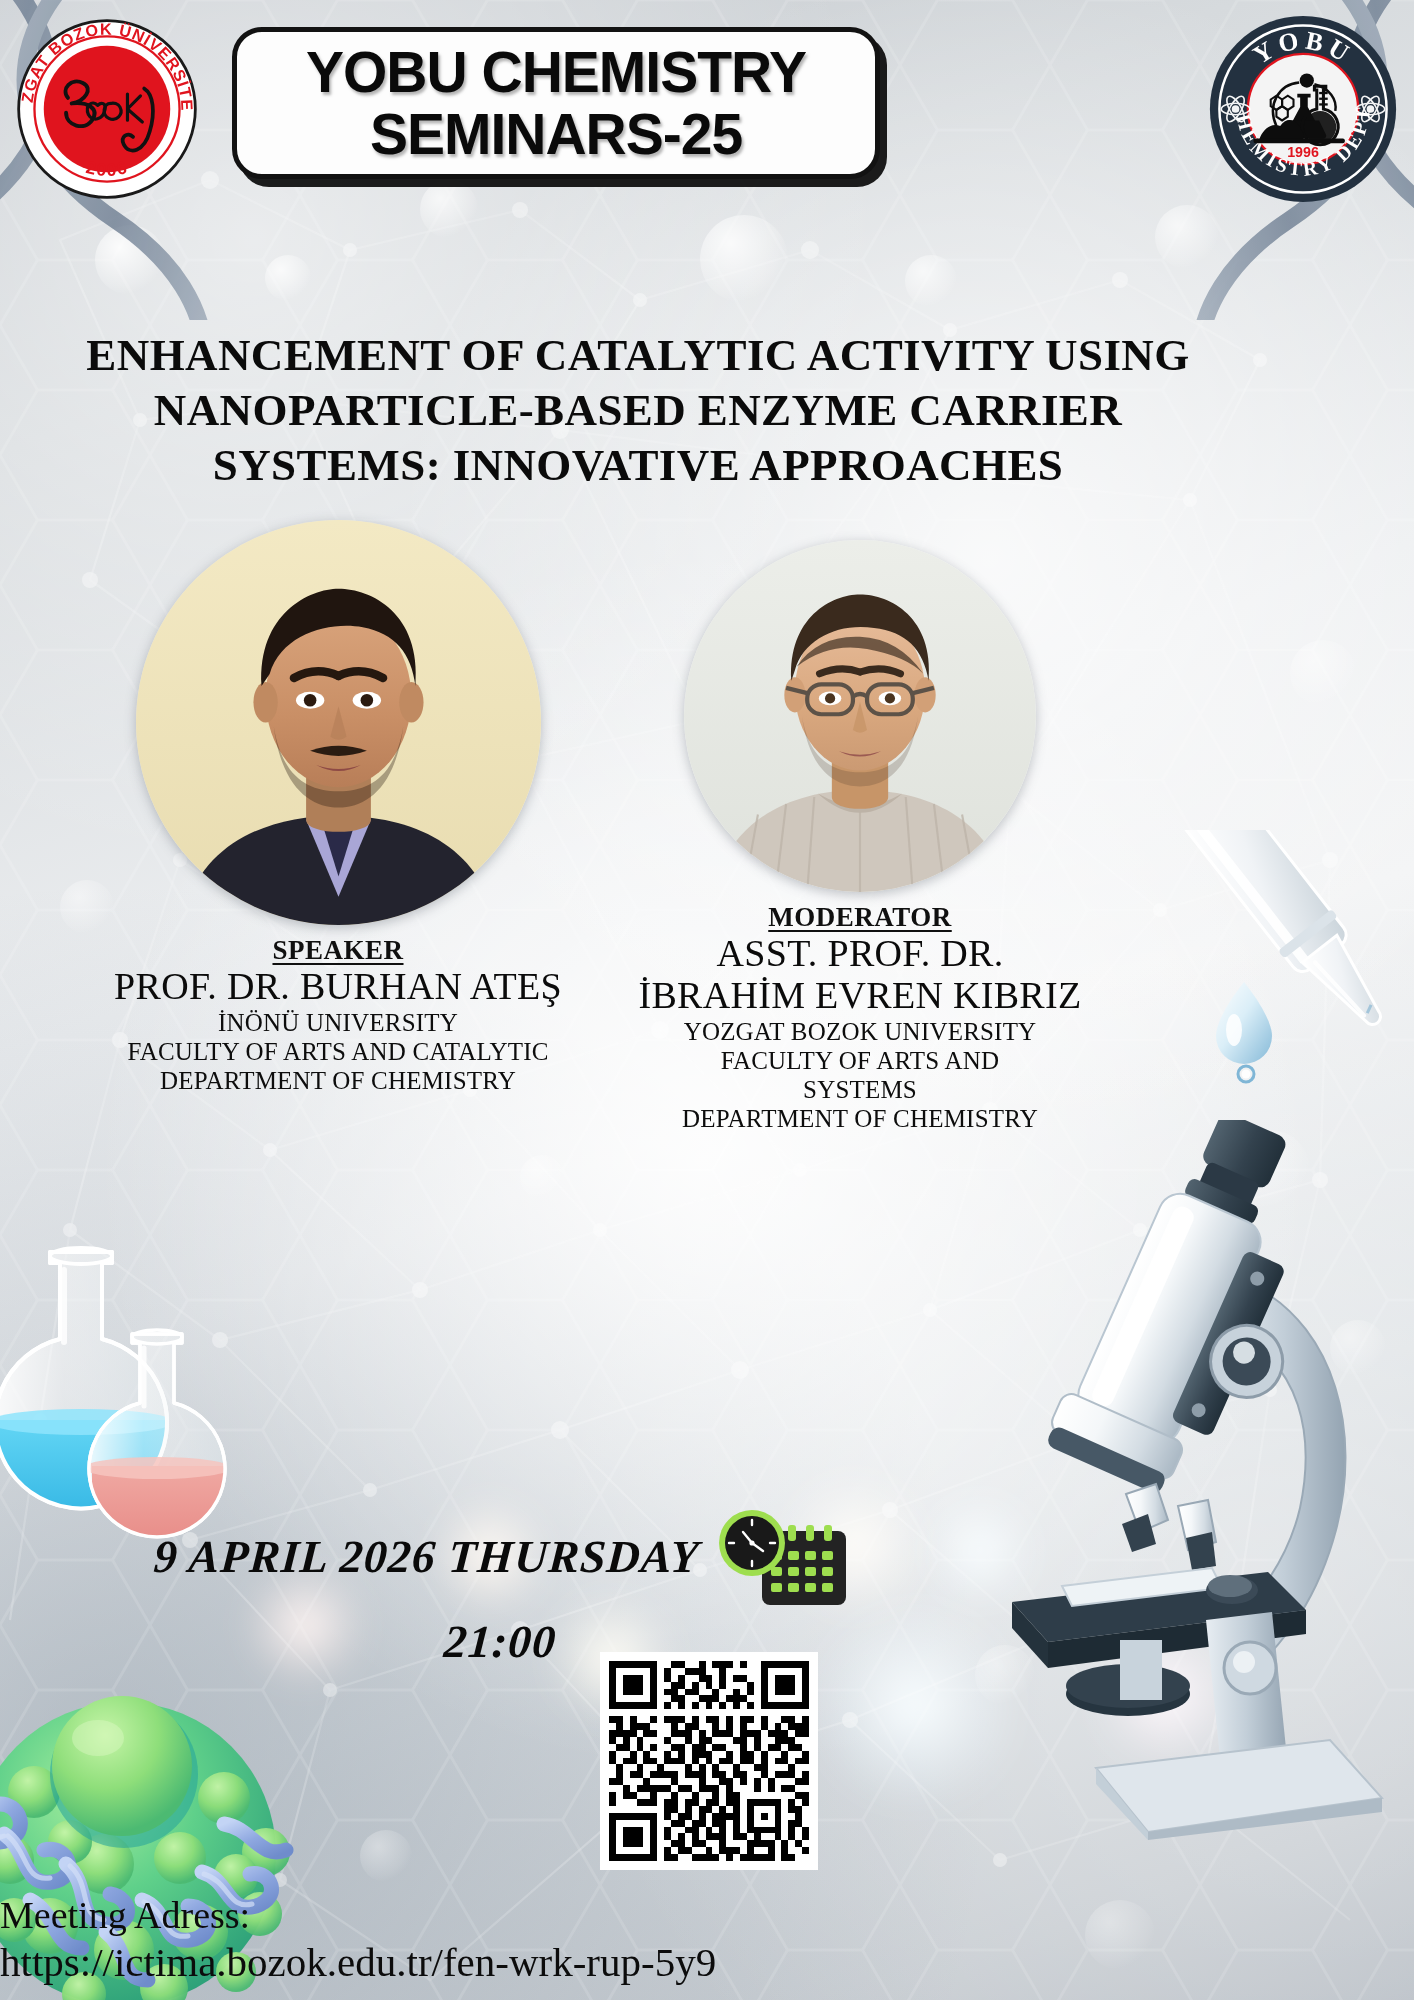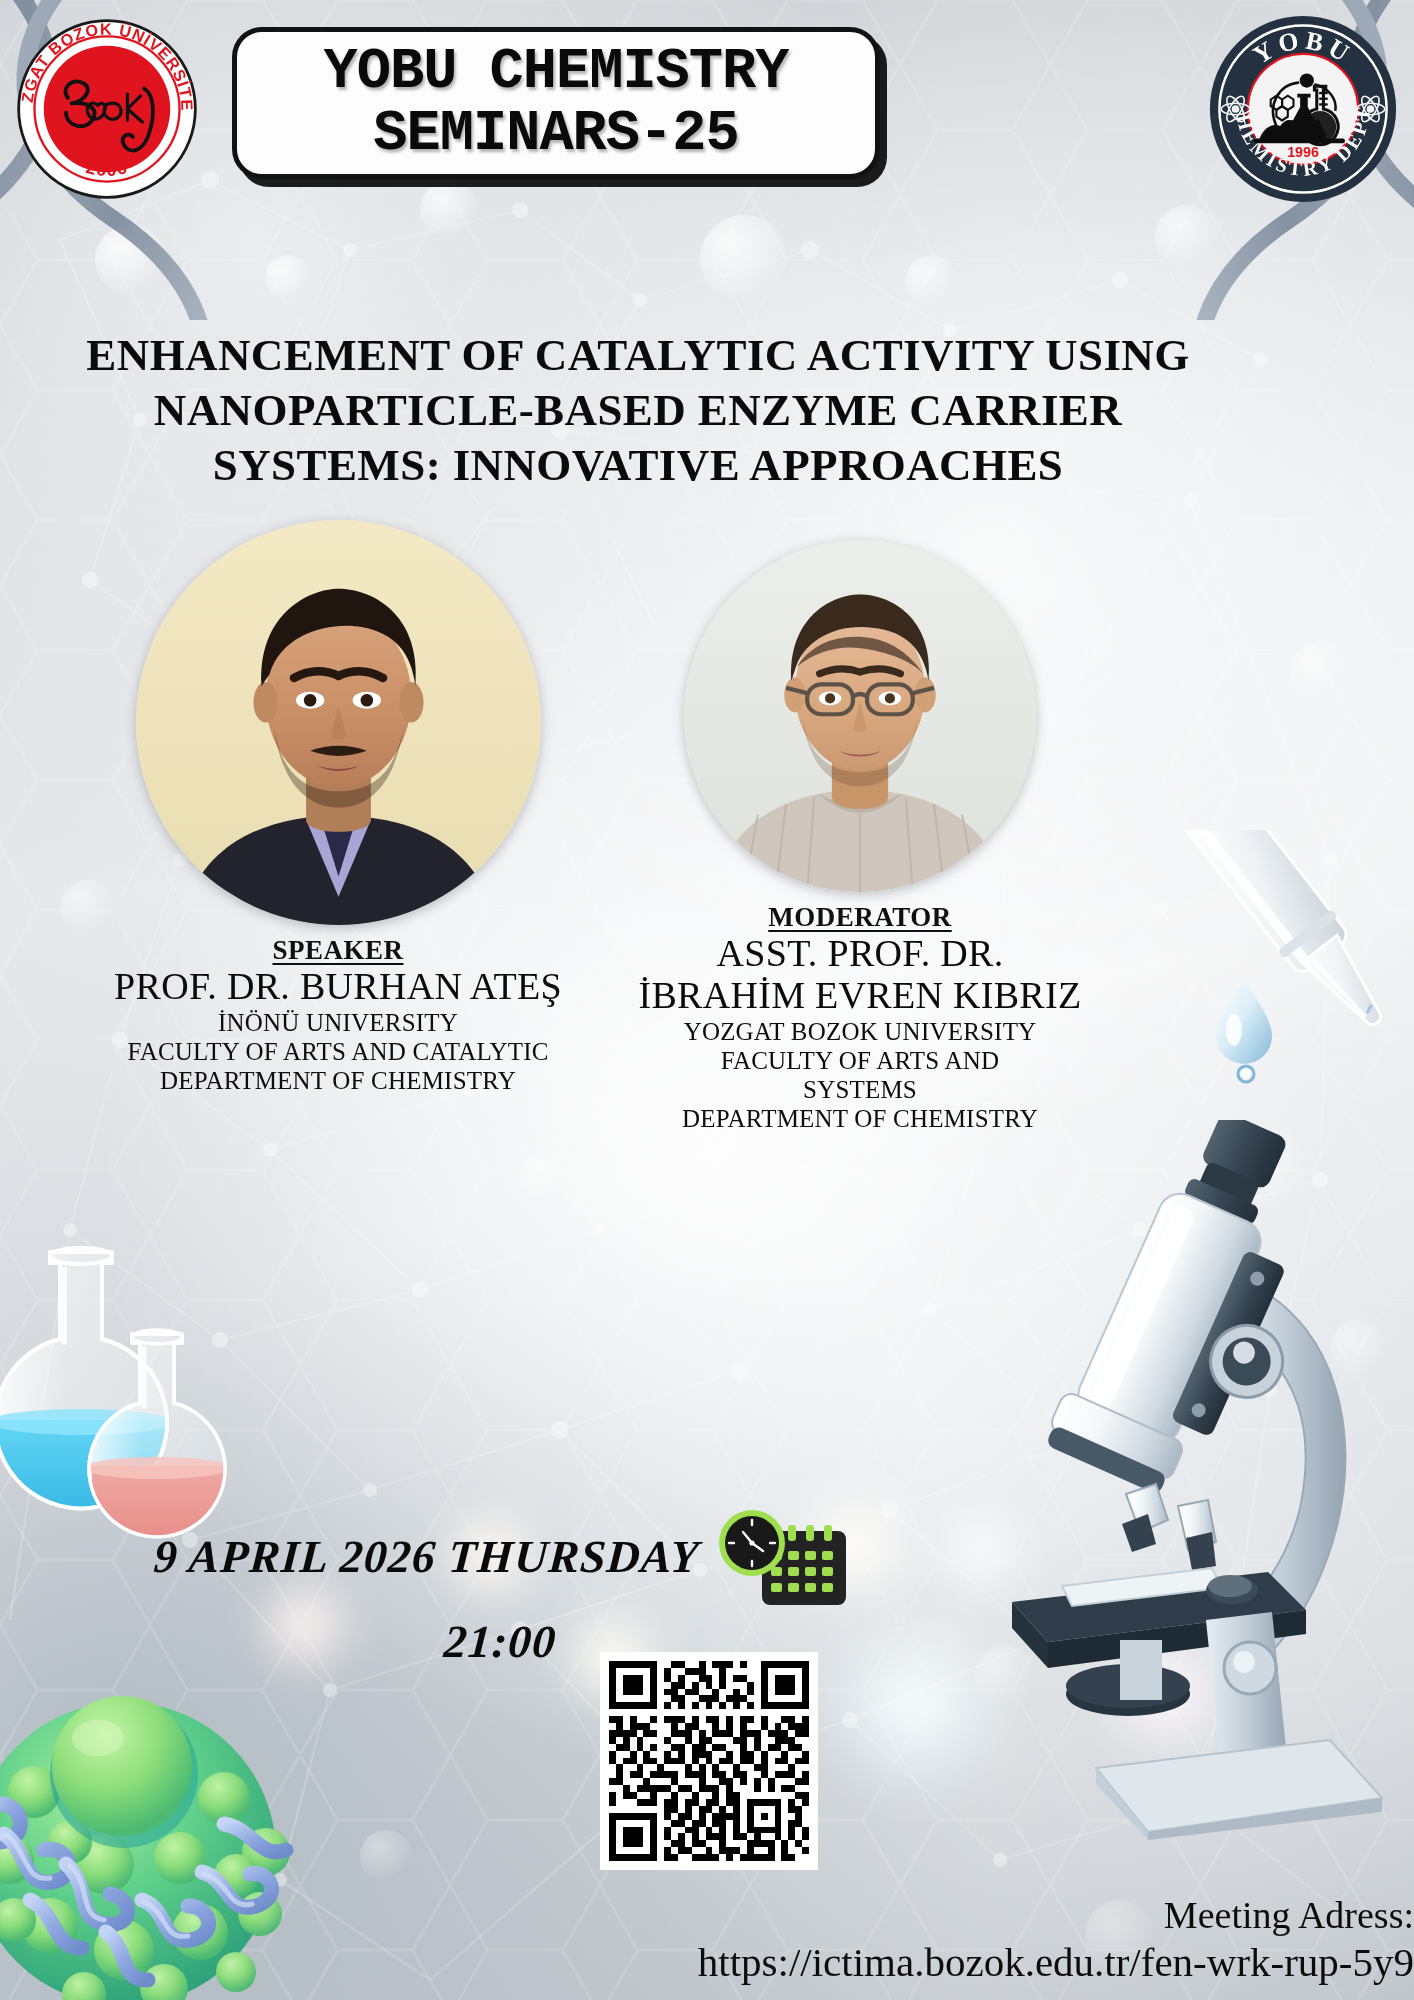--- a/index.html
+++ b/index.html
@@ -43,21 +43,21 @@
   }
 
   .title-banner{
     position:absolute; left:232px; top:27px; width:648px; height:152px;
     background:#fdfdfd; border:5px solid #121212; border-radius:30px;
     box-shadow:7px 8px 0 rgba(10,10,10,.92);
     display:flex; flex-direction:column; align-items:center; justify-content:center;
     gap:2px;
   }
   .title-banner .line{
-    font-family:Liberation Mono, monospace;
+    font-family:Liberation Sans, sans-serif;
     font-weight:bold; font-size:57px; line-height:1.06; color:#0a0a0a;
     letter-spacing:-1px; white-space:nowrap;
     text-shadow:2px 3px 3px rgba(120,120,120,.55);
   }
 
   
   .seminar-title{
     position:absolute; top:328px; left:0; width:1276px;
     text-align:center; padding:0 30px;
   }
@@ -100,21 +100,21 @@
 
   
   .qr{
     position:absolute; left:600px; top:1652px; width:218px; height:218px;
     background:#fff; padding:9px;
   }
   .qr svg{ display:block; width:100%; height:100%; }
 
   
   .meeting{
-    position:absolute; left:0; top:1893px; width:1414px; text-align:right;
+    position:absolute; left:0; top:1893px; width:1414px; text-align:left;
   }
   .meeting .m1{ font-size:38px; color:#0c0c0c; line-height:1.18; }
   .meeting .m2{ font-size:41px; color:#0c0c0c; line-height:1.18; }
 
   
   .deco{ position:absolute; pointer-events:none; }
   .flasks{ left:-8px; top:1230px; width:330px; height:340px; }
   .microscope{ right:-6px; top:1120px; width:420px; height:720px; }
   .pipette{ right:-4px; top:830px; width:250px; height:300px; }
   .virus{ left:-26px; top:1614px; width:340px; height:390px; }

